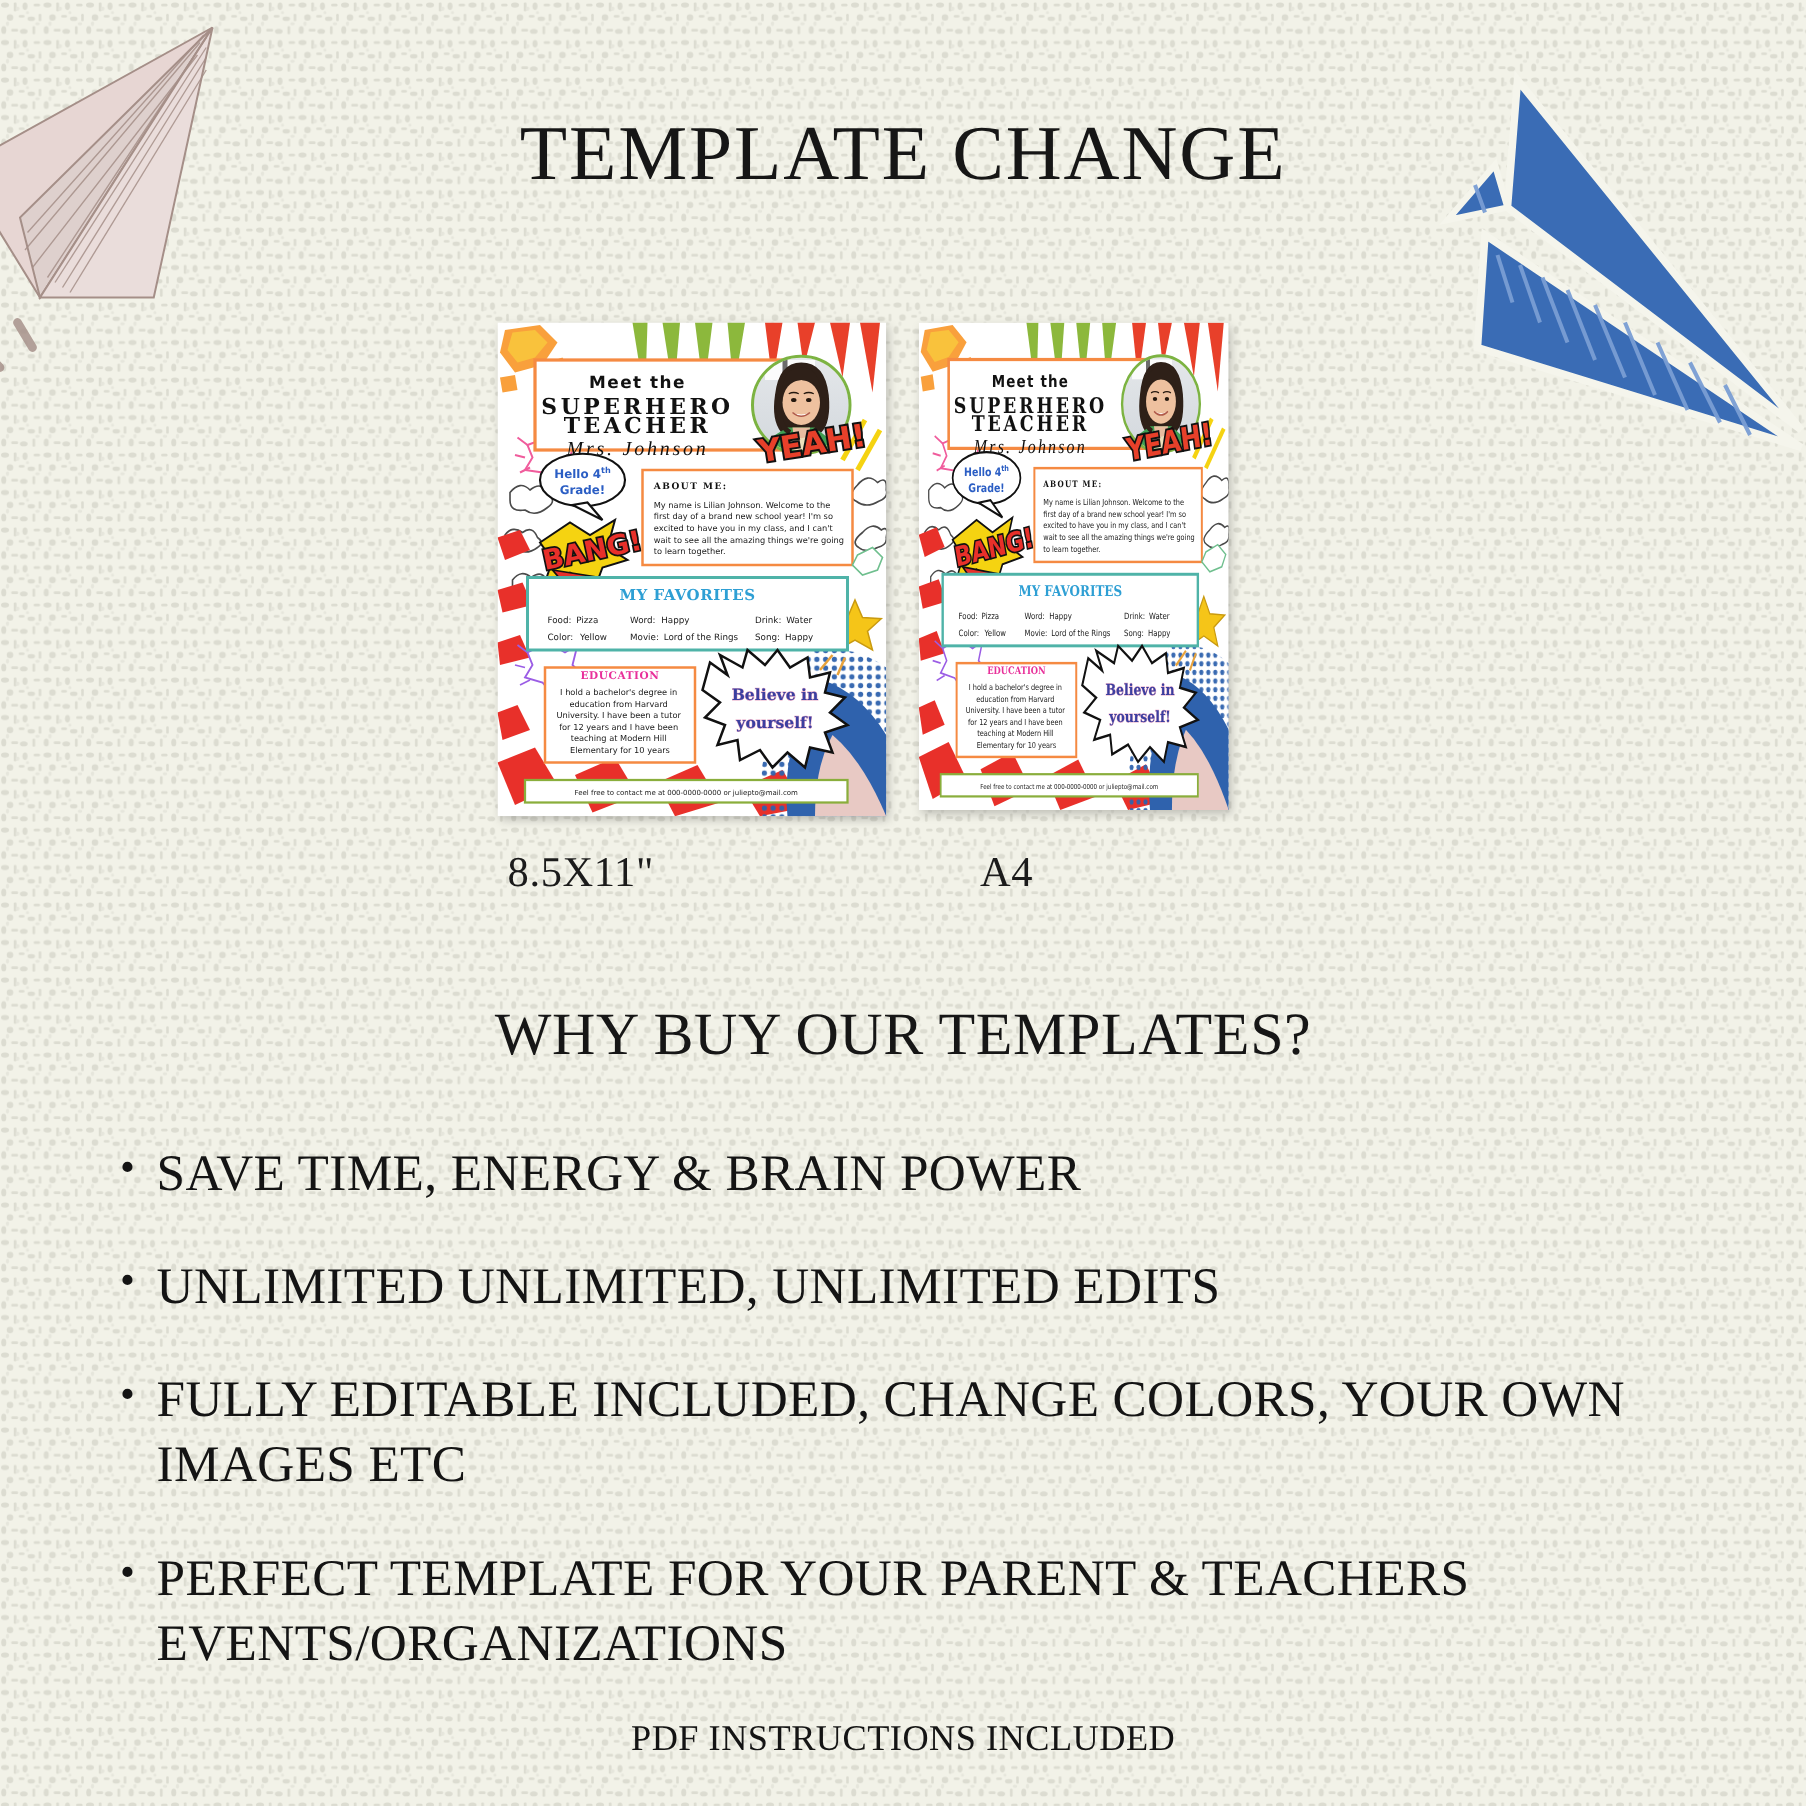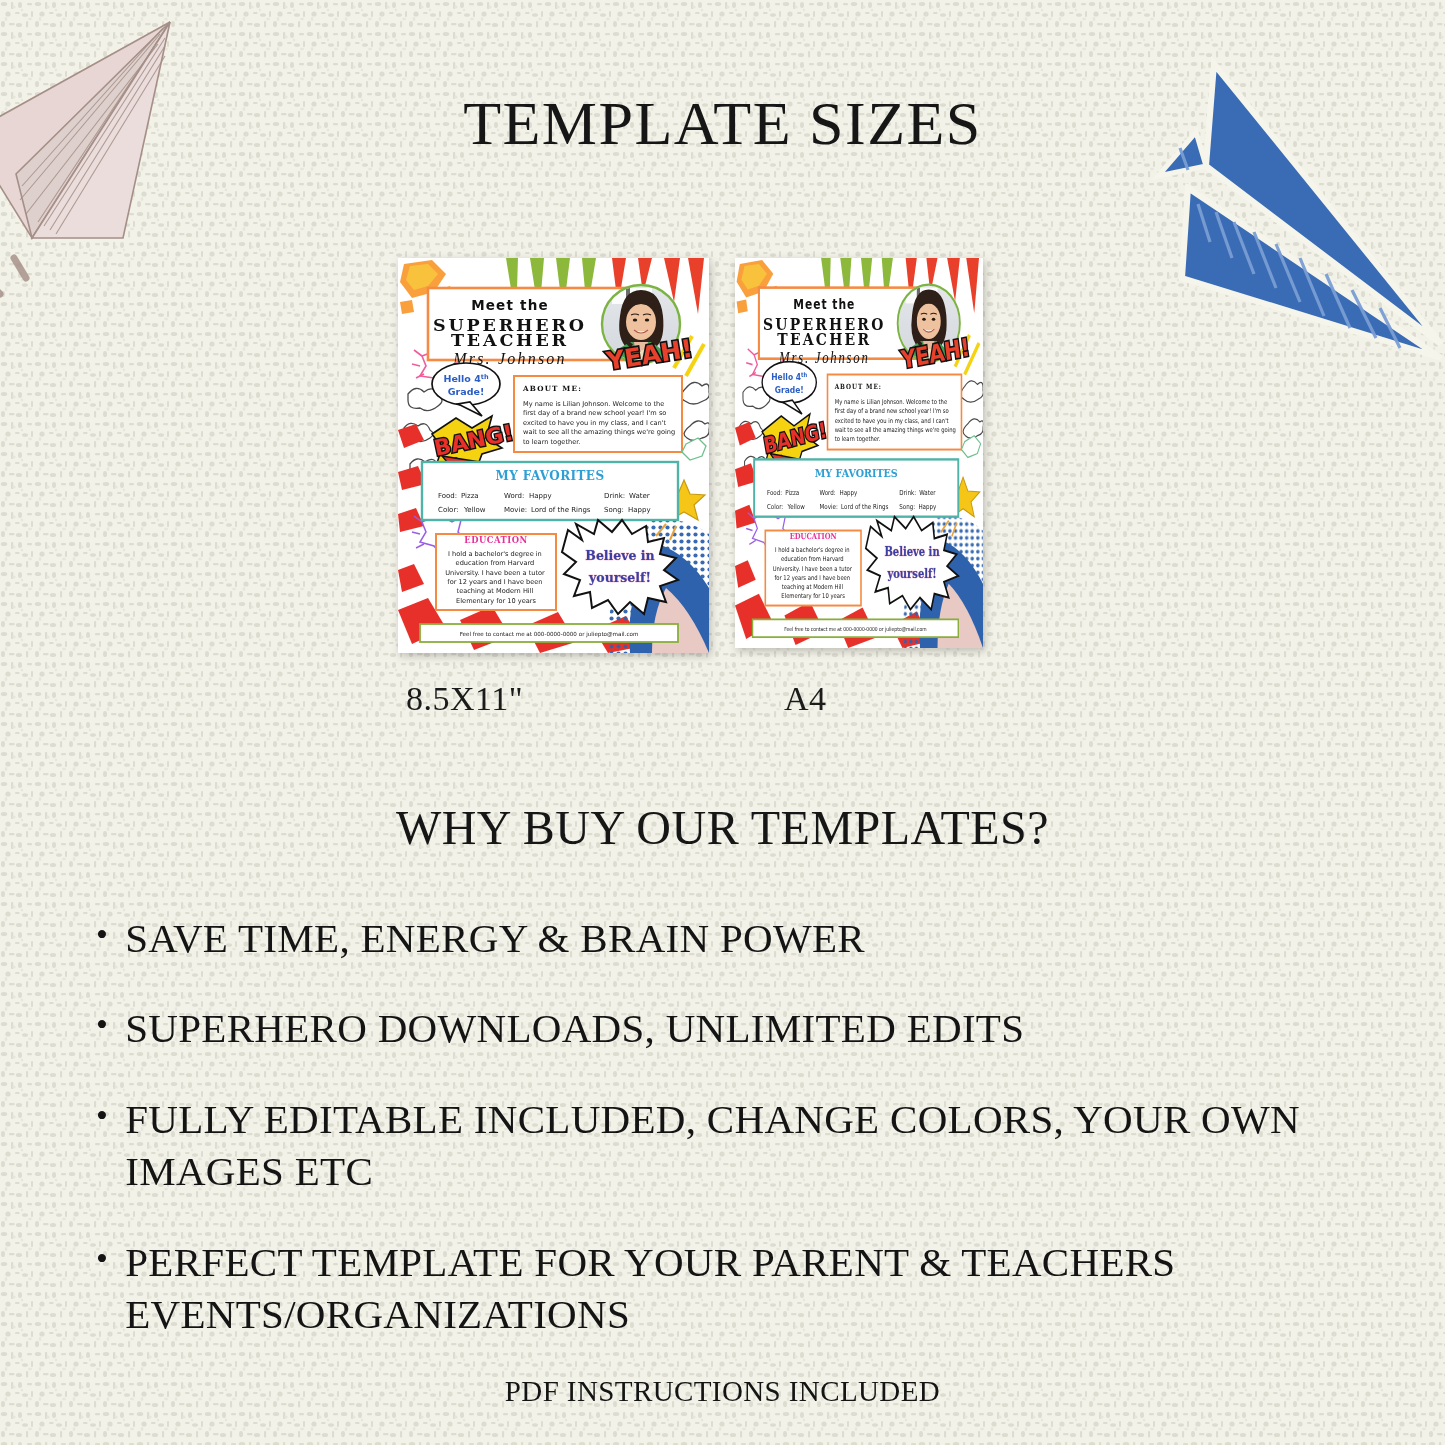--- a/index.html
+++ b/index.html
@@ -196,21 +196,21 @@
       <line x1="140" y1="208" x2="164" y2="266"></line>
       <line x1="164" y1="222" x2="188" y2="280"></line>
       <line x1="190" y1="238" x2="214" y2="292"></line>
       <line x1="216" y1="254" x2="240" y2="302"></line>
       <line x1="244" y1="272" x2="264" y2="312"></line>
       <line x1="44" y1="112" x2="52" y2="134"></line>
     </g>
   </g>
 </svg>
 
-<div class="page-title" id="title-template-sizes">TEMPLATE SIZES</div>
+<div class="page-title" id="title-template-sizes">TEMPLATE CHANGE</div>
 
 <div class="page-title" id="title-why-buy">WHY BUY OUR TEMPLATES?</div>
 
 <div id="flyers-row">
 
   <div class="flyer-wrap" id="flyer-wrap-letter">
     <svg class="flyer-svg flyer-shadow" width="311" height="395" viewBox="0 0 311 395">
       <defs>
         <clipPath id="clipL">
             <rect x="0" y="0" width="311" height="395"></rect>
@@ -638,21 +638,21 @@
   </div>
 </div>
 
 <div id="benefits">
   <div class="benefit">
     <span class="dot">•</span>
     <span class="btext">SAVE TIME, ENERGY &amp; BRAIN POWER</span>
   </div>
   <div class="benefit">
     <span class="dot">•</span>
-    <span class="btext">SUPERHERO DOWNLOADS, UNLIMITED EDITS</span>
+    <span class="btext">UNLIMITED UNLIMITED, UNLIMITED EDITS</span>
   </div>
   <div class="benefit">
     <span class="dot">•</span>
     <span class="btext">FULLY EDITABLE INCLUDED, CHANGE COLORS, YOUR OWN IMAGES ETC</span>
   </div>
   <div class="benefit">
     <span class="dot">•</span>
     <span class="btext">PERFECT TEMPLATE FOR YOUR PARENT &amp; TEACHERS EVENTS/ORGANIZATIONS</span>
   </div>
 </div>

